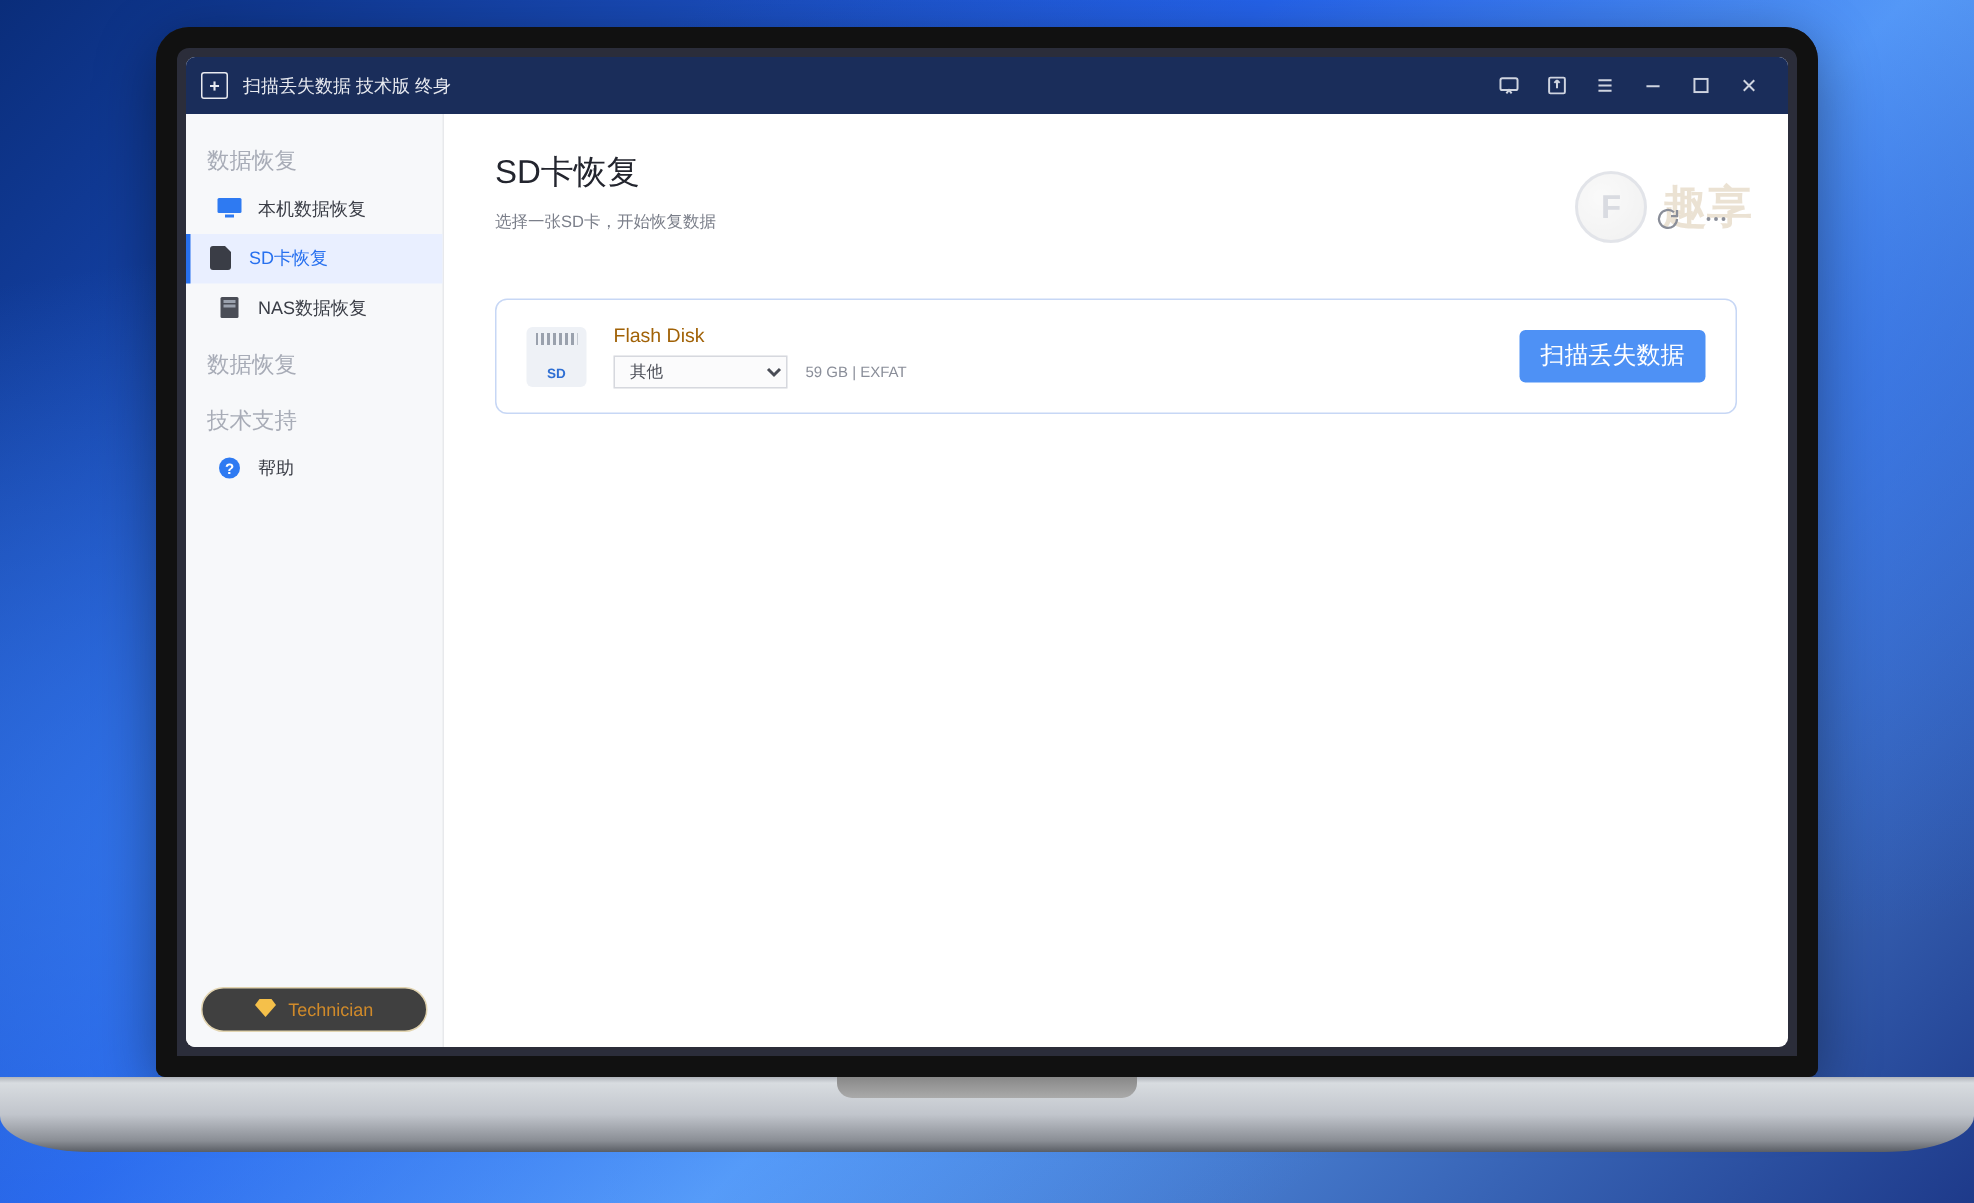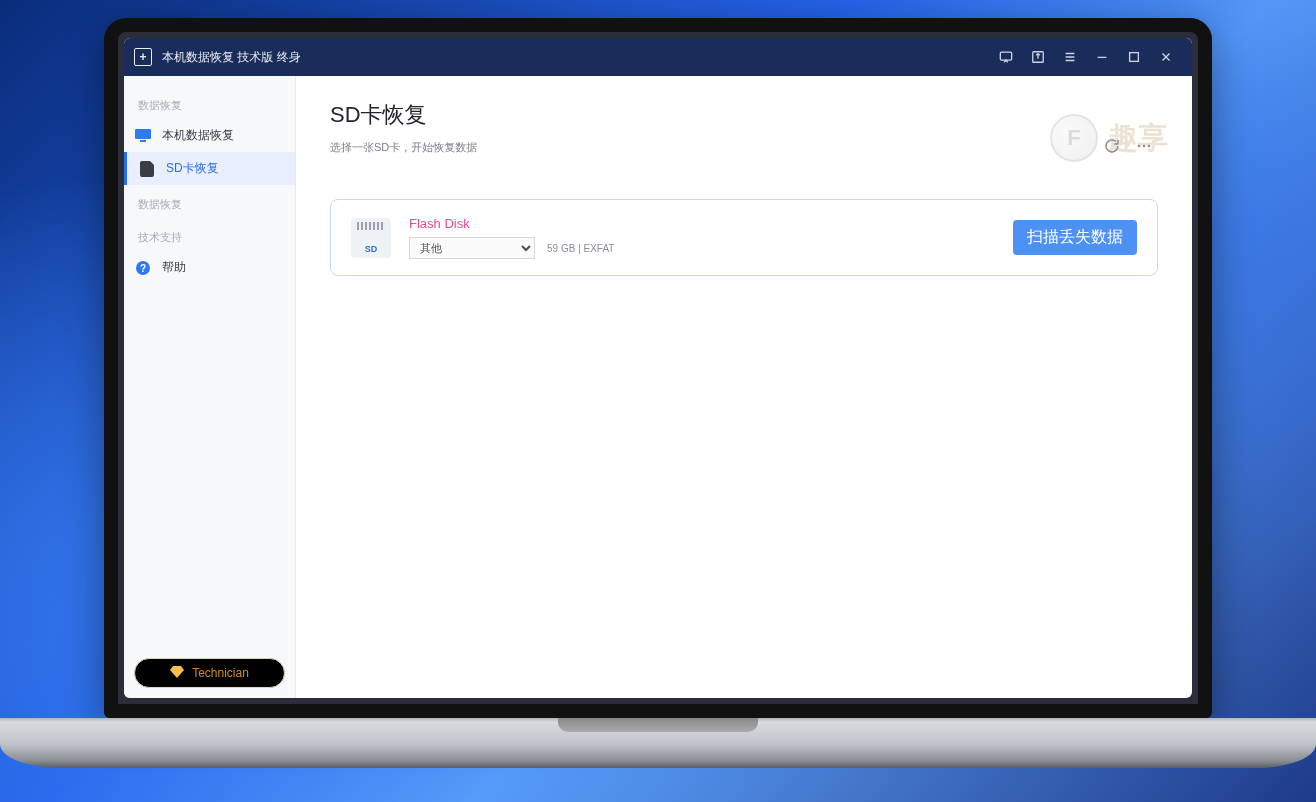--- a/index.html
+++ b/index.html
@@ -65,32 +65,32 @@
 }
 .titlebar-btn svg { width: 14px; height: 14px; stroke: currentColor; fill: none; stroke-width: 1.5; }
 
 .body { flex: 1; display: flex; min-height: 0; }
 
 
 .sidebar {
   width: 172px; background: #f7f8fa; border-right: 1px solid #e8e9ec;
   display: flex; flex-direction: column; padding-top: 10px;
 }
-.side-section { font-size: 11px; color: #a8acb7; padding: 12px 14px 6px; }
+.side-section { font-size: 15px; color: #a8acb7; padding: 12px 14px 6px; }
 .side-item {
-  display: flex; align-items: flex-end; gap: 10px;
-  padding: 8px 10px; font-size: 12px; color: #3a3d46; cursor: pointer;
+  display: flex; align-items: flex-start; gap: 10px;
+  padding: 8px 20px; font-size: 12px; color: #3a3d46; cursor: pointer;
 }
 .side-item.active {
   background: #e9efff; color: #2770ef; border-left: 3px solid #2770ef; padding-left: 11px;
 }
 .side-item .ic { width: 18px; height: 16px; display:flex; align-items:center; justify-content:center; flex:0 0 18px; }
 .sidebar-footer { margin-top: auto; padding: 10px; }
 .tech-badge {
-  border: 1px solid #e2d4b0; background: #000000; border-radius: 15px;
+  border: 1px solid #e2d4b0; background: #404040; border-radius: 15px;
   height: 30px; display: flex; align-items: center; justify-content: center; gap: 8px;
   color: #d08a2a; font-size: 12px;
 }
 
 
 .main { flex:1; padding: 24px 34px; position: relative; }
 .page-title { font-size: 22px; color: #23252e; font-weight: 500; margin-bottom: 10px; }
 .page-subtitle { font-size: 11px; color: #7b7f8a; }
 .top-actions { position: absolute; top: 62px; right: 40px; display: flex; gap: 16px; color: #8a8e99; }
 .top-actions span { cursor: pointer; font-size: 14px; }
@@ -103,24 +103,24 @@
 .sd-icon {
   width: 40px; height: 40px; border-radius: 4px; background: #eef1f6; position: relative; overflow: hidden;
   display:flex; align-items:flex-end; justify-content:center;
 }
 .sd-icon::before {
   content:""; position:absolute; top:4px; left:6px; right:6px; height:8px;
   background: repeating-linear-gradient(90deg,#9aa1ad 0 2px,#eef1f6 2px 4px);
 }
 .sd-lbl { font-size: 9px; font-weight: bold; color: #2f6fd3; margin-bottom: 4px; }
 .device-info { flex:1; }
-.device-name { font-size: 13px; color: #ec4899; margin-bottom: 6px; }
+.device-name { font-size: 13px; color: #a16207; margin-bottom: 6px; }
 .device-row { display:flex; align-items:center; gap:12px; }
 .device-select {
-  width: 126px; height: 22px; border: 1px solid #d6d8de; background:#fbfbfc;
+  width: 116px; height: 22px; border: 1px solid #d6d8de; background:#fbfbfc;
   font-size: 11px; padding: 0 6px; color:#4a4d56;
 }
 .device-meta { font-size: 10px; color: #8a8e99; }
 .scan-btn {
   background: #4e91f5; color: #fff; border: none; border-radius: 4px;
   padding: 7px 14px; font-size: 16px; cursor: pointer;
 }
 
 
 .watermark {
@@ -135,21 +135,21 @@
 </style>
 </head>
 <body>
 
 <div class="laptop">
   <div class="laptop-screen">
     <div class="window">
 
       <div class="titlebar">
         <div class="app-icon">+</div>
-        <div class="titlebar-title">本机数据恢复 技术版 终身</div>
+        <div class="titlebar-title">扫描丢失数据 技术版 终身</div>
         <div class="titlebar-spacer"></div>
         <div class="titlebar-btn">
           <svg viewBox="0 0 16 16">
               <rect x="1.5" y="2.5" width="13" height="9" rx="1.5"></rect>
               <path d="M6 14l2-2.5 2 2.5"></path>
             </svg>
         </div>
         <div class="titlebar-btn">
           <svg viewBox="0 0 16 16">
               <rect x="2" y="2" width="12" height="12" rx="1"></rect>
@@ -195,20 +195,30 @@
 
           <div class="side-item active">
             <span class="ic">
               <svg width="14" height="16" viewBox="0 0 14 16">
                   <path d="M2 0h8l4 4v10a2 2 0 0 1-2 2H2a2 2 0 0 1-2-2V2a2 2 0 0 1 2-2z" fill="#3a3d46"></path>
                 </svg>
             </span>
             <span>SD卡恢复</span>
           </div>
 
+          <div class="side-item">
+            <span class="ic">
+              <svg width="16" height="16" viewBox="0 0 16 16">
+                  <rect x="2" y="1" width="12" height="14" rx="1" fill="#4a4d56"></rect>
+                  <rect x="4" y="3" width="8" height="2" fill="#9aa1ad"></rect>
+                  <rect x="4" y="6" width="8" height="2" fill="#9aa1ad"></rect>
+                </svg>
+            </span>
+            <span>NAS数据恢复</span>
+          </div>
 
           <div class="side-section">数据恢复</div>
 
 
           <div class="side-section">技术支持</div>
 
           <div class="side-item">
             <span class="ic">
               <svg width="16" height="16" viewBox="0 0 16 16">
                   <circle cx="8" cy="8" r="7" fill="#2e7af2"></circle>

